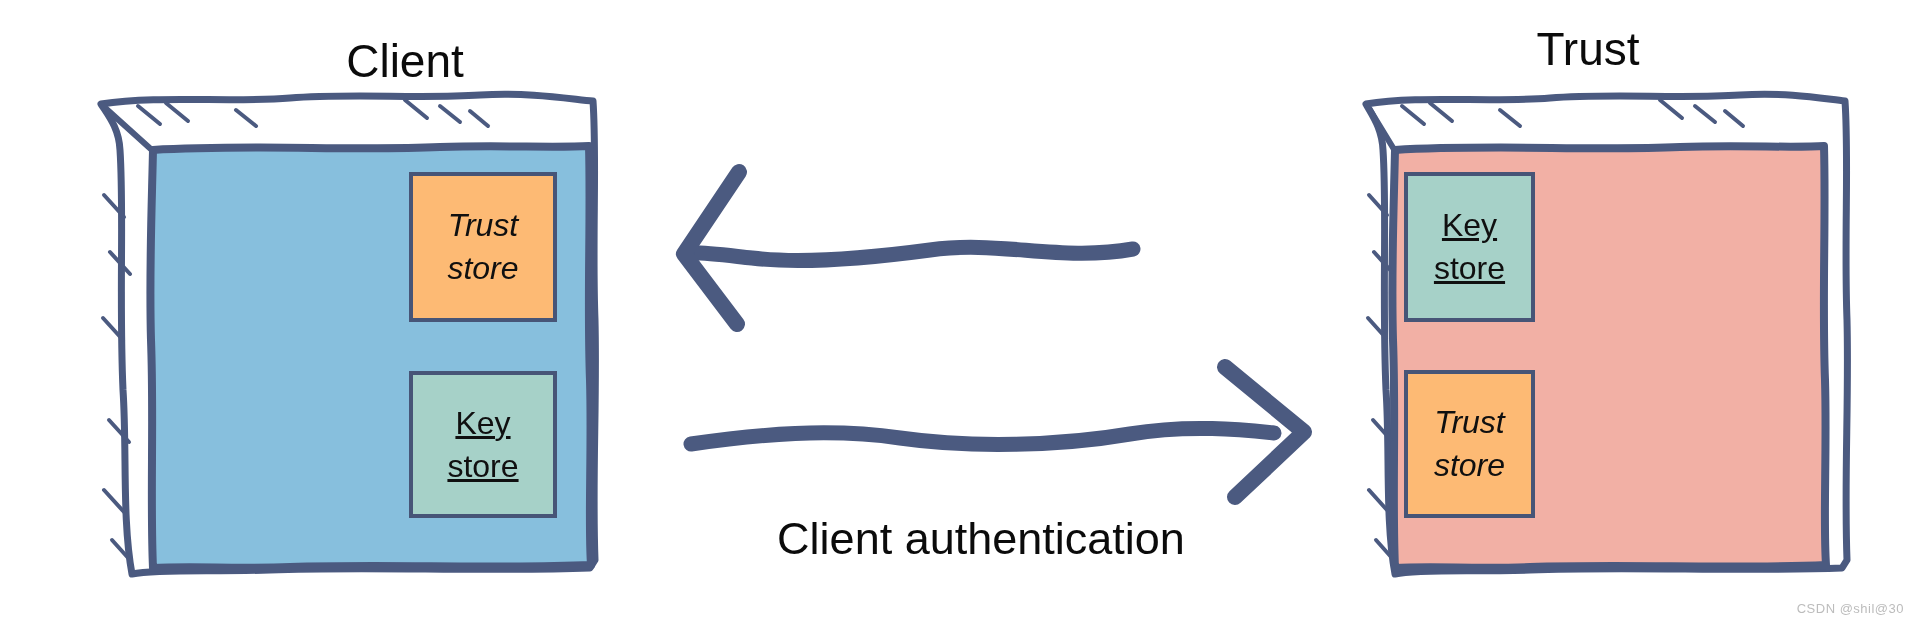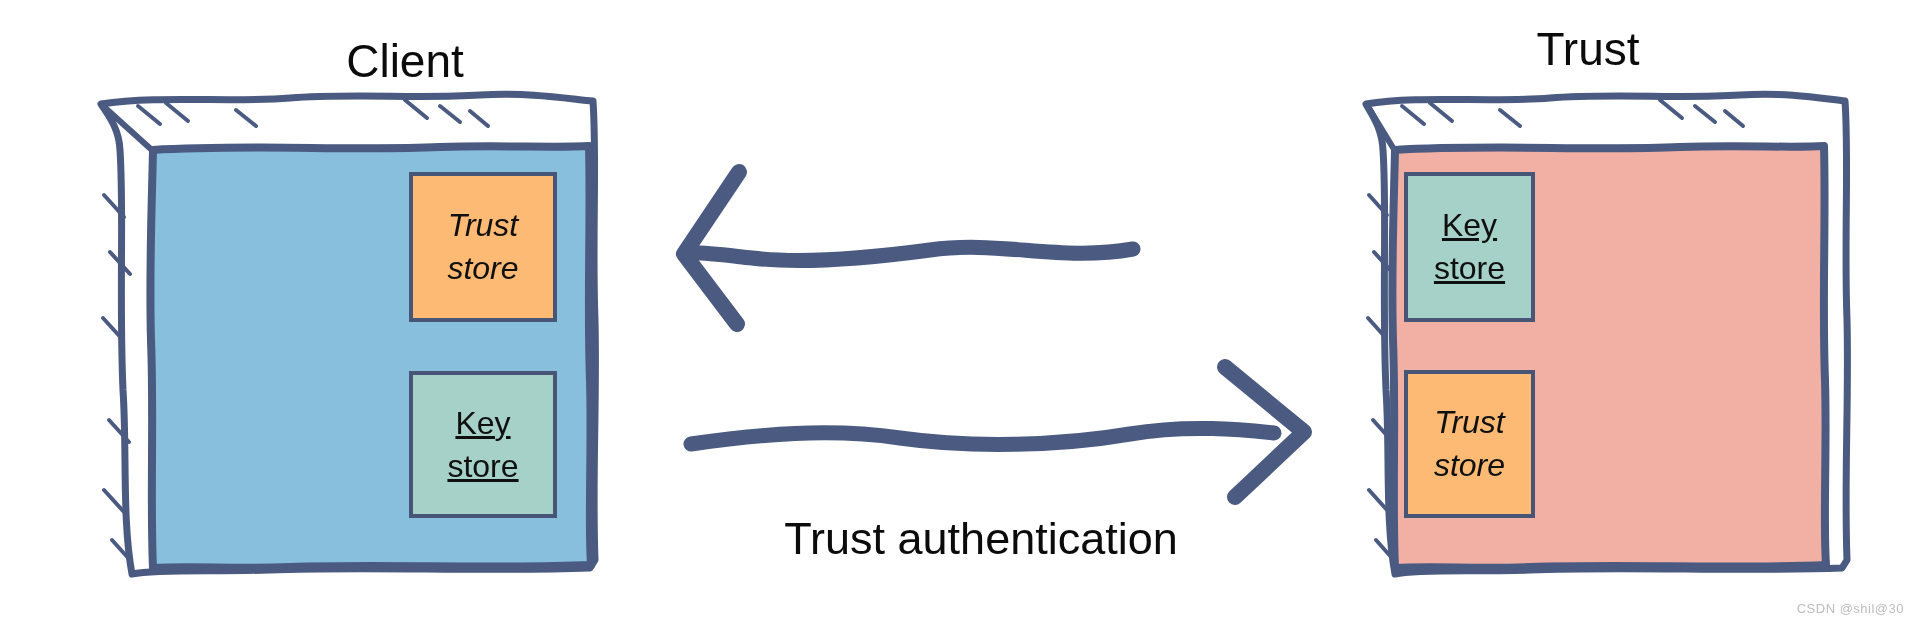--- a/index.html
+++ b/index.html
@@ -158,16 +158,16 @@
   <div class="store lavender client-trust">Trust
 store</div>
   <div class="store teal client-key">Key
 store</div>
 
   <div class="store teal server-key">Key
 store</div>
   <div class="store lavender server-trust">Trust
 store</div>
 
-  <div class="flow-label" style="left:981px;top:513px;">Trust authentication</div>
+  <div class="flow-label" style="left:981px;top:513px;">Client authentication</div>
 
   <div class="watermark">CSDN @shil@30</div>
 </div>
 
 </body></html>

